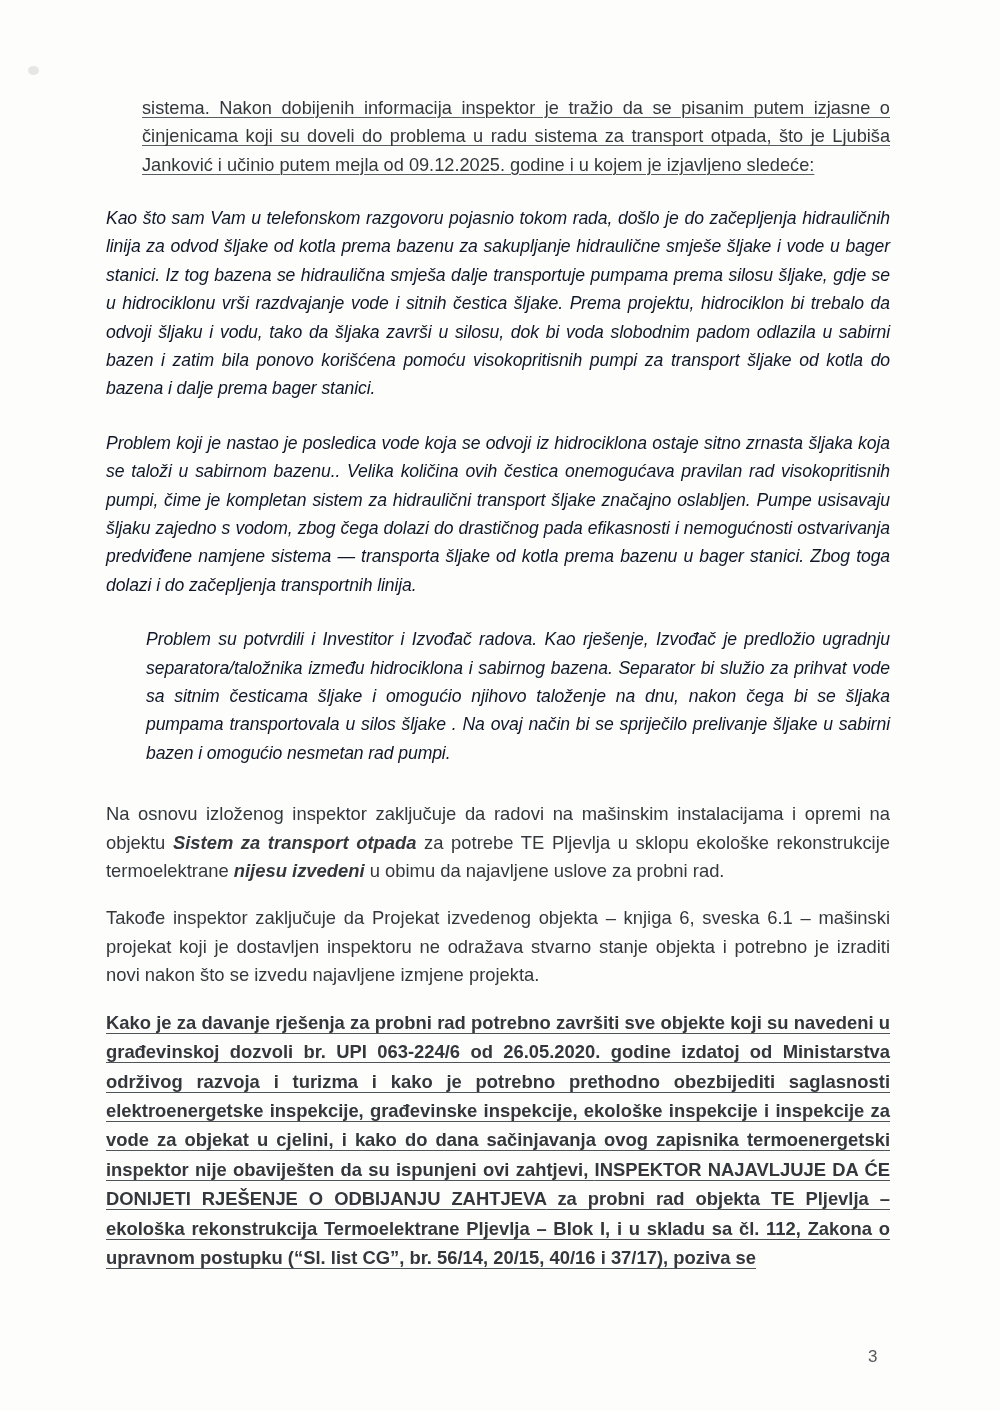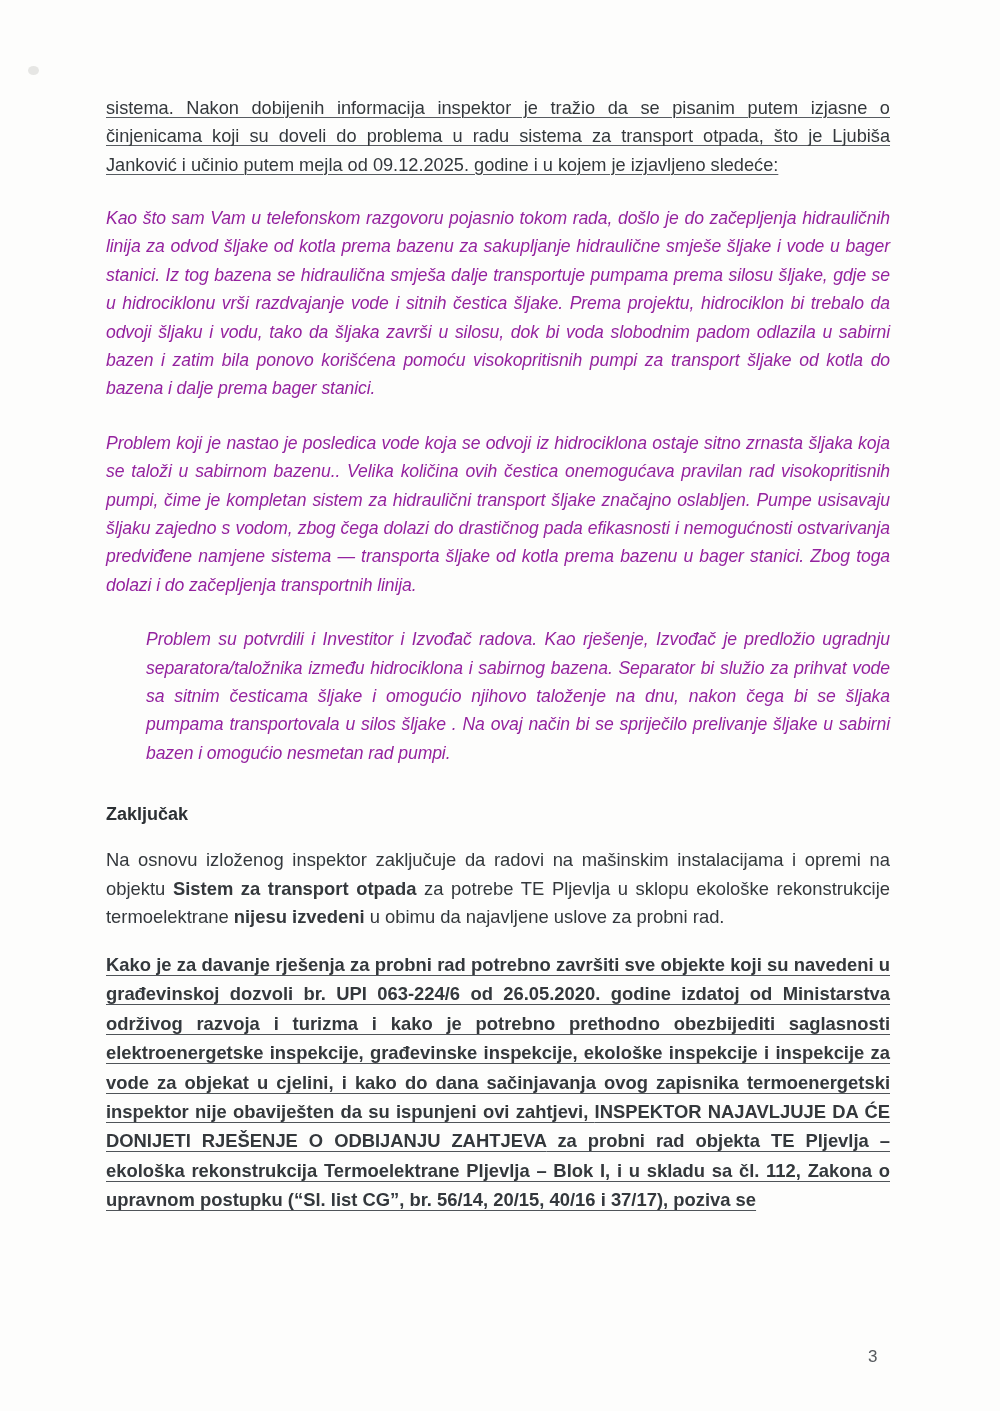--- a/index.html
+++ b/index.html
@@ -52,28 +52,29 @@
 
   .p-underline {
     text-decoration: underline;
     text-decoration-color: #565c62;
     text-underline-offset: 3px;
     text-decoration-thickness: 1px;
   }
 
   .p-intro {
     margin-bottom: 25px;
+    margin-left: 36px;
   }
 
   .p-italic {
     font-style: italic;
     font-size: 17.6px;
     line-height: 28.4px;
     letter-spacing: -0.1px;
-    color: #a21caf;
+    color: #0f172a;
     margin-bottom: 26px;
   }
   .p-italic.last-italic {
     margin-bottom: 33px;
     margin-left: 40px;
   }
 
   .heading {
     font-size: 18px;
     font-weight: bold;
@@ -84,20 +85,21 @@
 
   .p-body {
     font-size: 18.4px;
     line-height: 28.6px;
     margin-bottom: 18px;
   }
 
   .p-body b,
   .p-final b {
     font-weight: bold;
+    font-style: italic;
   }
 
   .p-final {
     font-size: 18.4px;
     line-height: 29.4px;
     font-weight: bold;
     text-align: justify;
     text-decoration: underline;
     text-decoration-color: #4e545a;
     text-underline-offset: 4px;
@@ -127,22 +129,22 @@
 <div class="content">
 
   <p class="p-intro p-underline">sistema. Nakon dobijenih informacija inspektor je tražio da se pisanim putem izjasne o činjenicama koji su doveli do problema u radu sistema za transport otpada, što je Ljubiša Janković i učinio putem mejla od 09.12.2025. godine i u kojem je izjavljeno sledeće:</p>
 
   <p class="p-italic">Kao što sam Vam u telefonskom razgovoru pojasnio tokom rada, došlo je do začepljenja hidrauličnih linija za odvod šljake od kotla prema bazenu za sakupljanje hidraulične smješe šljake i vode u bager stanici. Iz tog bazena se hidraulična smješa dalje transportuje pumpama prema silosu šljake, gdje se u hidrociklonu vrši razdvajanje vode i sitnih čestica šljake. Prema projektu, hidrociklon bi trebalo da odvoji šljaku i vodu, tako da šljaka završi u silosu, dok bi voda slobodnim padom odlazila u sabirni bazen i zatim bila ponovo korišćena pomoću visokopritisnih pumpi za transport šljake od kotla do bazena i dalje prema bager stanici.</p>
 
   <p class="p-italic">Problem koji je nastao je posledica vode koja se odvoji iz hidrociklona ostaje sitno zrnasta šljaka koja se taloži u sabirnom bazenu.. Velika količina ovih čestica onemogućava pravilan rad visokopritisnih pumpi, čime je kompletan sistem za hidraulični transport šljake značajno oslabljen. Pumpe usisavaju šljaku zajedno s vodom, zbog čega dolazi do drastičnog pada efikasnosti i nemogućnosti ostvarivanja predviđene namjene sistema — transporta šljake od kotla prema bazenu u bager stanici. Zbog toga dolazi i do začepljenja transportnih linija.</p>
 
   <p class="p-italic last-italic">Problem su potvrdili i Investitor i Izvođač radova. Kao rješenje, Izvođač je predložio ugradnju separatora/taložnika između hidrociklona i sabirnog bazena. Separator bi služio za prihvat vode sa sitnim česticama šljake i omogućio njihovo taloženje na dnu, nakon čega bi se šljaka pumpama transportovala u silos šljake . Na ovaj način bi se spriječilo prelivanje šljake u sabirni bazen i omogućio nesmetan rad pumpi.</p>
 
-  <p class="heading">Zaključak</p>
 
   <p class="p-body"><span>Na osnovu izloženog  inspektor zaključuje da radovi na mašinskim instalacijama i opremi na objektu </span><b>Sistem za transport otpada</b><span> za potrebe TE Pljevlja u sklopu ekološke rekonstrukcije termoelektrane </span><b>nijesu izvedeni</b><span> u obimu da najavljene uslove za probni rad.</span></p>
 
+  <p class="p-body">Takođe inspektor zaključuje da Projekat izvedenog objekta – knjiga 6, sveska 6.1 – mašinski projekat koji je dostavljen inspektoru ne odražava stvarno stanje objekta i potrebno je izraditi novi nakon što se izvedu najavljene izmjene projekta.</p>
 
   <p class="p-final"><span>Kako je za davanje rješenja za probni rad potrebno završiti sve objekte koji su navedeni u građevinskoj dozvoli br. UPI 063-224/6 od 26.05.2020. godine izdatoj od Ministarstva održivog razvoja i turizma i kako je potrebno prethodno obezbijediti saglasnosti elektroenergetske inspekcije, građevinske inspekcije, ekološke inspekcije i inspekcije za vode za objekat u cjelini, i kako do dana sačinjavanja ovog zapisnika termoenergetski inspektor nije obaviješten da su ispunjeni ovi zahtjevi, </span><span>INSPEKTOR NAJAVLJUJE DA ĆE DONIJETI RJEŠENJE O ODBIJANJU ZAHTJEVA</span><span> za probni rad objekta TE Pljevlja – ekološka rekonstrukcija Termoelektrane Pljevlja – Blok I, i u skladu sa čl. 112, Zakona o upravnom postupku (“Sl. list CG”, br. 56/14, 20/15, 40/16 i 37/17), poziva se</span></p>
 
 </div>
 
 <div class="page-number">3</div>
 
 </body></html>

